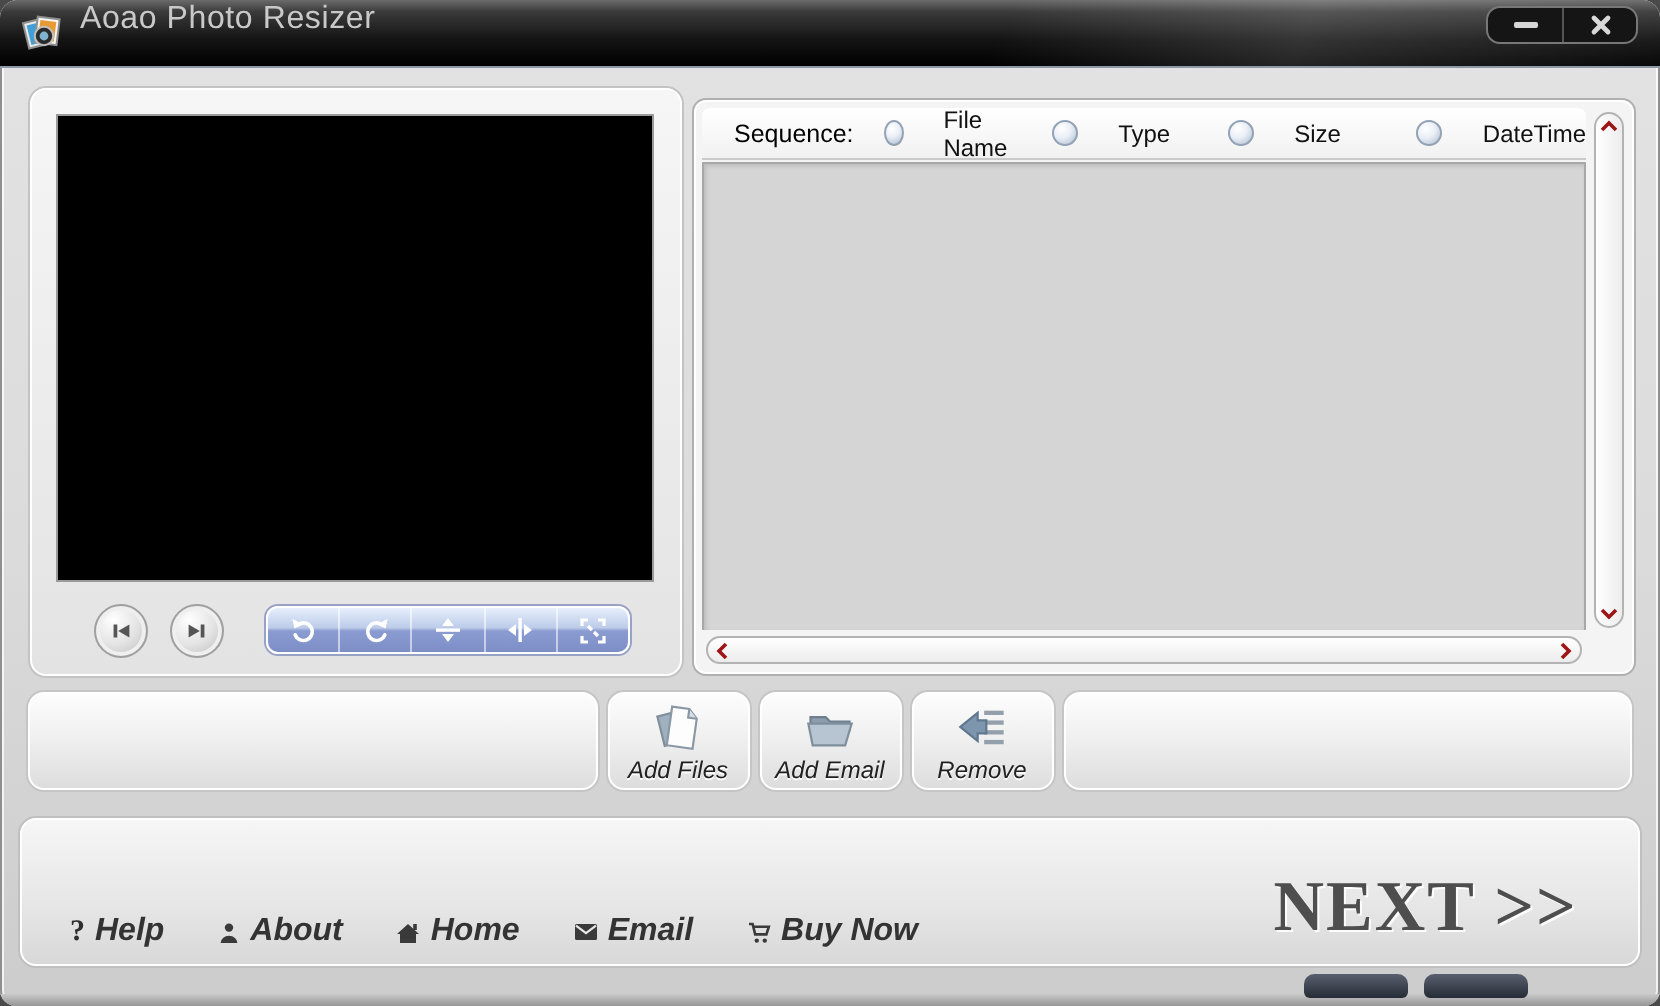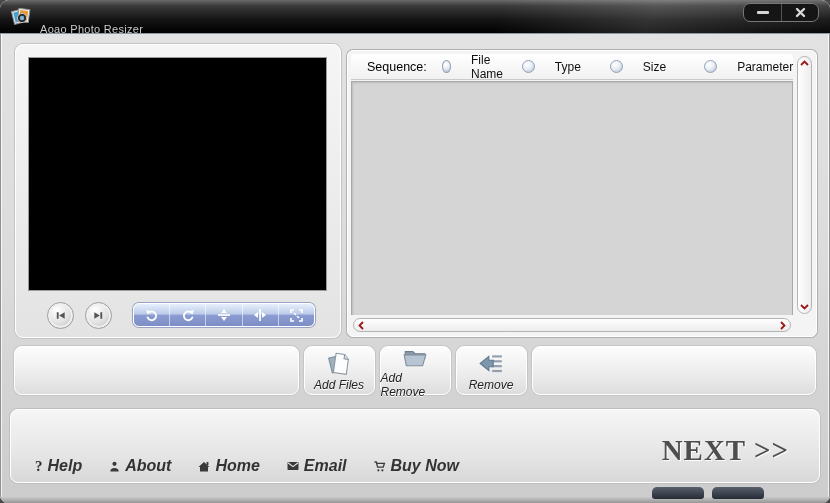--- a/index.html
+++ b/index.html
@@ -10,21 +10,21 @@
     background:linear-gradient(180deg,#e3e3e3 0%,#dbdbdb 55%,#cccccc 100%);
     box-shadow: inset 0 0 0 1px #8f8f8f, inset 0 0 0 2px rgba(255,255,255,.75); }
 
   
   .titlebar { position:absolute; top:0; left:0; right:0; height:34px; border-radius:8px 8px 0 0;
     background:linear-gradient(180deg,#6b6b6b 0%,#3a3a3a 18%,#141414 60%,#000 100%);
     border-bottom:1px solid #8b98a6; }
   .titlebar .sheen { position:absolute; inset:0; border-radius:8px 8px 0 0;
     background:linear-gradient(115deg, rgba(255,255,255,0) 60%, rgba(255,255,255,.14) 78%, rgba(255,255,255,.03) 100%); }
   .app-icon { position:absolute; left:10px; top:6px; width:24px; height:22px; }
-  .title-text { position:absolute; left:40px; top:23px; font-size:11px; color:#c9c9c9; letter-spacing:.3px; }
+  .title-text { position:absolute; left:40px; top:1px; font-size:16px; color:#c9c9c9; letter-spacing:.3px; }
   .winbtns { position:absolute; top:3px; right:11px; display:flex; height:19px;
     border:1px solid #777; border-radius:7px; overflow:hidden; background:#151515; }
   .winbtn { width:37px; display:flex; align-items:center; justify-content:center; cursor:pointer; }
   .winbtn + .winbtn { border-left:1px solid #555; }
   .min-bar { width:12px; height:3px; background:#d6d6d6; border-radius:1px; }
 
   
   .panel { border-radius:8px; border:1px solid #fff;
     background:linear-gradient(180deg,#f6f6f6,#e3e3e3); box-shadow:0 0 0 1px #c3c3c3; }
   .left-panel { position:absolute; left:15px; top:44px; width:326px; height:294px; }
@@ -67,21 +67,21 @@
 
   
   .footer-panel { position:absolute; left:10px; top:409px; width:810px; height:74px;
     border-radius:8px; border:1px solid #fff; box-shadow:0 0 0 1px #bfbfbf;
     background:linear-gradient(180deg,#f6f6f6 0%,#e6e6e6 60%,#d8d8d8 100%); }
   .links { position:absolute; left:24px; bottom:7px; display:flex; gap:27px; align-items:center; }
   .flink { display:flex; align-items:center; gap:5px; cursor:pointer; }
   .flink-label { font-style:italic; font-weight:bold; font-size:16px; color:#333; }
   .qmark { font-family:"Liberation Serif", serif; font-weight:bold; font-size:15px; color:#2e2e2e; line-height:11px; }
   .next-btn { position:absolute; right:30px; top:24px; cursor:pointer;
-    font-family:"Liberation Serif", serif; font-weight:bold; font-size:29px; color:#4e4e4e;
+    font-family:"Liberation Serif", serif; font-weight:bold; font-size:35px; color:#4e4e4e;
     letter-spacing:1px; text-shadow:1px 1px 0 rgba(255,255,255,.9); transform:scaleY(1.02);text-align:right; }
 
   
   .bottom-bevel { position:absolute; left:0; right:0; bottom:0; height:6px;
     background:linear-gradient(180deg,#c9c9c9,#969696); border-radius:0 0 7px 7px; }
   .foot { position:absolute; top:487px; width:52px; height:12px; border-radius:5px 5px 3px 3px;
     background:linear-gradient(180deg,#59606d,#262c36); z-index:5; }
   .foot-left { left:652px; }
   .foot-right { left:712px; }
 
@@ -205,21 +205,21 @@
       <label class="rgroup" style="margin-left:15px;">
         <span class="radio"></span>
         <span>Type</span>
       </label>
       <label class="rgroup" style="margin-left:29px;">
         <span class="radio"></span>
         <span>Size</span>
       </label>
       <label class="rgroup" style="margin-left:38px;">
         <span class="radio"></span>
-        <span>Parameter</span>
+        <span>DateTime</span>
       </label>
     </div>
 
     <div class="list-body"></div>
 
     <div class="vscroll">
       <span>
         <svg width="9" height="6" viewBox="0 0 9 6">
             <polyline points="1,5 4.5,1.5 8,5" fill="none" stroke="#9c1616" stroke-width="1.8"></polyline>
           </svg>
@@ -262,21 +262,21 @@
       <span class="tbtn-label">Add Files</span>
     </div>
 
     <div class="tseg tbtn">
       <span>
         <svg width="26" height="26" viewBox="0 0 24 24">
           <path d="M3 7 h7 l2 2 h9 v4 H3 z" fill="#8d9dad" stroke="#6f7e8c"></path>
           <path d="M2 10 h20 l-3 10 H4 z" fill="#b7c4d1" stroke="#7f8e9b"></path>
         </svg>
       </span>
-      <span class="tbtn-label">Add Remove</span>
+      <span class="tbtn-label">Add Email</span>
     </div>
 
     <div class="tseg tbtn">
       <span>
         <svg width="26" height="26" viewBox="0 0 24 24">
           <g fill="#93a0ac">
               <rect x="13" y="4" width="9" height="2"></rect>
               <rect x="13" y="8.5" width="9" height="2"></rect>
               <rect x="13" y="13" width="9" height="2"></rect>
               <rect x="13" y="17.5" width="9" height="2"></rect>

